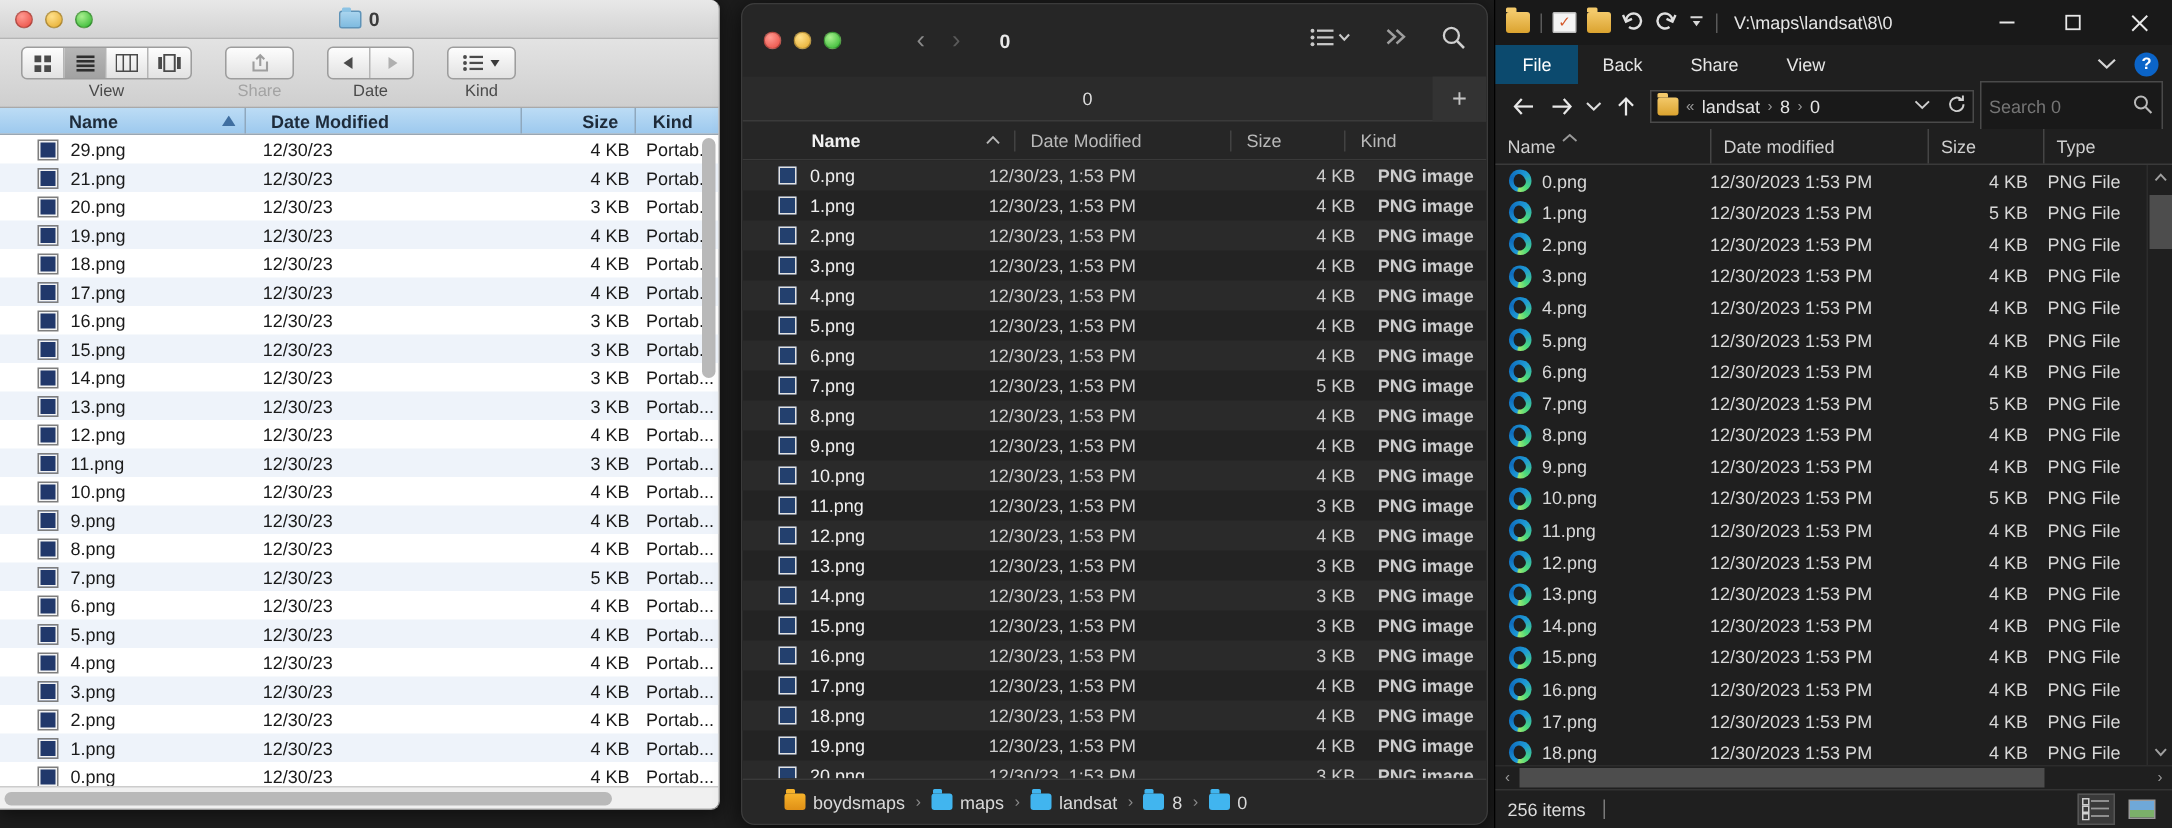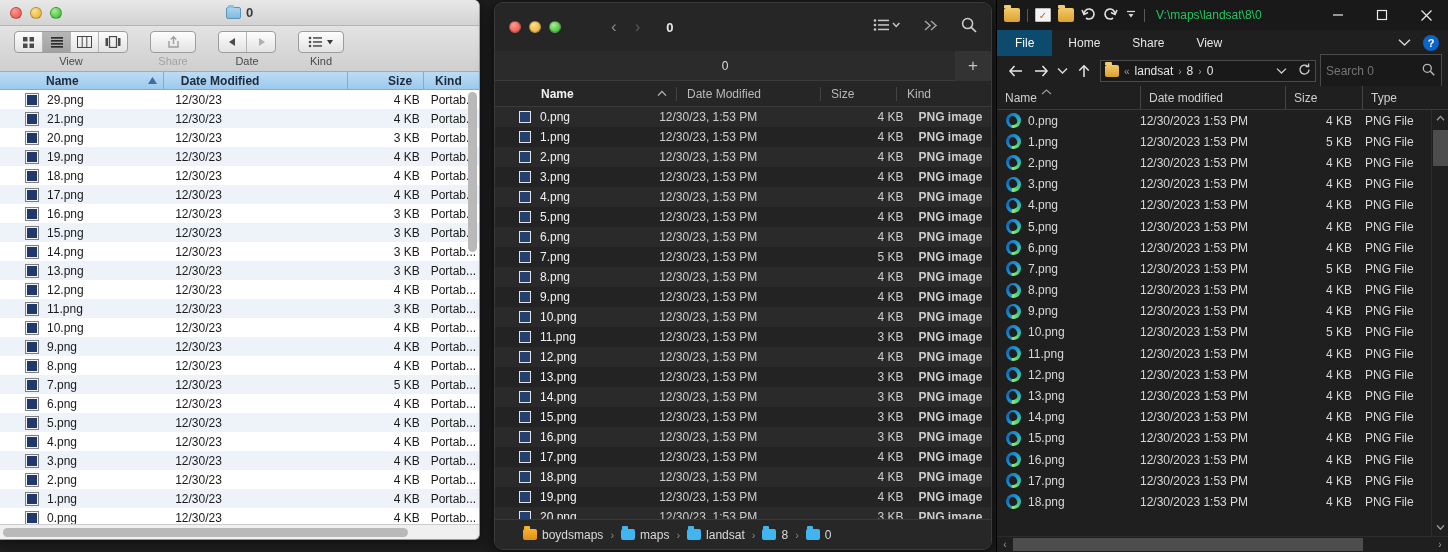--- a/index.html
+++ b/index.html
@@ -171,21 +171,21 @@
     display:flex; align-items:center; padding-left:7px; gap:7px;
     font-size:12px; color:#e6e6e6;
   }
   .qa-ic{ width:16px; height:14px; position:relative; }
   .qa-folder{ background:linear-gradient(#f3c96a,#dba32f); border-radius:2px; }
   .qa-folder:before{ content:""; position:absolute; top:-3px; left:0; width:7px; height:3px;
      background:#f3c96a; border-radius:1px 1px 0 0;}
   .qa-doc{ background:#f4f4f4; border:1px solid #bdbdbd; border-radius:1px;
      display:flex;align-items:center;justify-content:center; color:#d4582a; font-size:10px;}
   .qa-sep{ width:1px; height:13px; background:#5a5a5a; }
-  .w-path{ margin-left:4px; color:#22c55e;text-align:center; }
+  .w-path{ margin-left:4px; color:#e5e5e5;text-align:center; }
   .w-wbtns{ margin-left:auto; display:flex; height:30px; }
   .w-wbtn{ width:44px; display:flex; align-items:center; justify-content:center;
      color:#e8e8e8; font-size:13px; }
   .w-ribbon{
     height:26px; flex:0 0 26px; background:#1f1f1f;
     display:flex; align-items:stretch; font-size:12px; color:#e6e6e6;
   }
   .w-file{ background:#0c4a6e; color:#fff; display:flex; align-items:center;
      padding:0 18px; font-size:12px; }
   .w-tab{ display:flex; align-items:center; padding:0 16px; }
@@ -822,21 +822,21 @@
           <svg width="13" height="13" viewBox="0 0 13 13">
               <line x1="1.5" y1="1.5" x2="11.5" y2="11.5" stroke="#e8e8e8" stroke-width="1.3"></line>
               <line x1="11.5" y1="1.5" x2="1.5" y2="11.5" stroke="#e8e8e8" stroke-width="1.3"></line>
             </svg>
         </div>
       </div>
     </div>
 
     <div class="w-ribbon">
       <div class="w-file">File</div>
-      <div class="w-tab">Home</div>
+      <div class="w-tab">Back</div>
       <div class="w-tab">Share</div>
       <div class="w-tab">View</div>
       <div class="w-ribbon-right">
         <span>
           <svg width="13" height="9" viewBox="0 0 13 9">
               <polyline points="1,1.8 6.5,7 12,1.8" fill="none" stroke="#d4d4d4" stroke-width="1.5"></polyline>
             </svg>
         </span>
         <span class="w-help">?</span>
       </div>
@@ -1069,14 +1069,35 @@
     </div>
 
     <div class="w-hscroll">
       <div class="w-hs-arrow">‹</div>
       <div class="w-hs-track">
         <div class="w-hs-thumb"></div>
       </div>
       <div class="w-hs-arrow">›</div>
     </div>
 
+    <div class="w-status">
+      <span>256 items</span>
+      <span class="status-sep"></span>
+      <div class="view-btns">
+        <div class="vb on">
+          <div class="vb-details">
+            <svg width="19" height="15" viewBox="0 0 19 15">
+                <rect x="0.5" y="0.5" width="4" height="4" fill="none" stroke="#cfcfcf"></rect>
+                <rect x="0.5" y="5.5" width="4" height="4" fill="none" stroke="#cfcfcf"></rect>
+                <rect x="0.5" y="10.5" width="4" height="4" fill="none" stroke="#cfcfcf"></rect>
+                <rect x="6" y="1.4" width="12" height="1.2" fill="#9a9a9a"></rect>
+                <rect x="6" y="6.4" width="12" height="1.2" fill="#9a9a9a"></rect>
+                <rect x="6" y="11.4" width="12" height="1.2" fill="#9a9a9a"></rect>
+              </svg>
+          </div>
+        </div>
+        <div class="vb">
+          <div class="vb-thumb"></div>
+        </div>
+      </div>
+    </div>
   </div>
 </div>
 
 </body></html>

